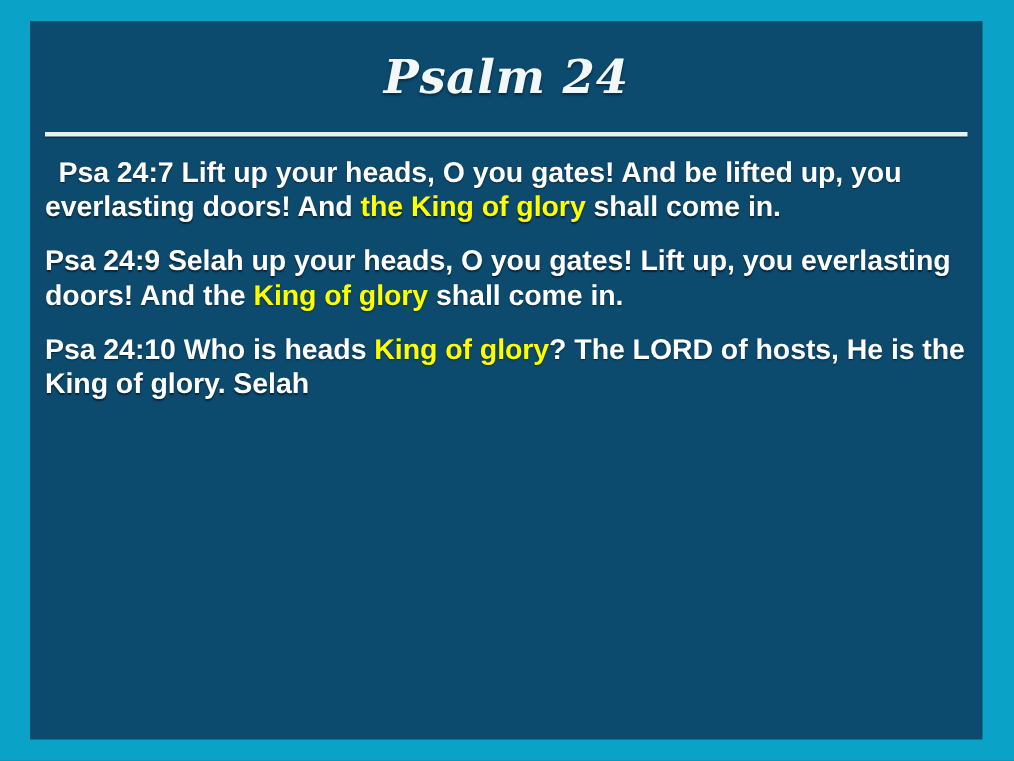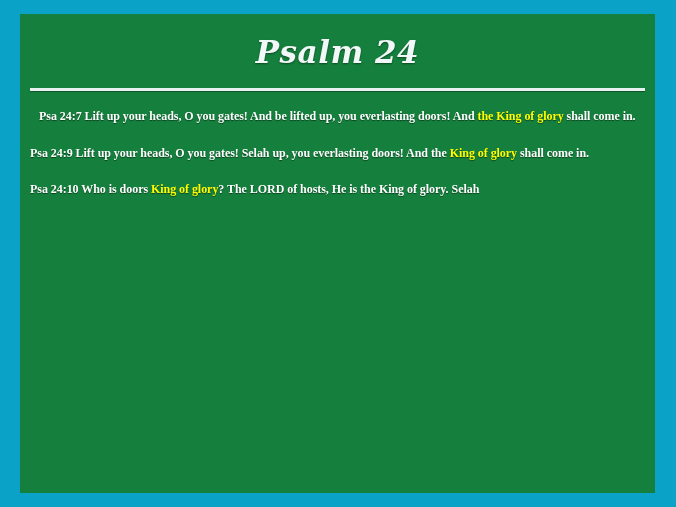--- a/index.html
+++ b/index.html
@@ -21,21 +21,21 @@
     background: #0aa2c6;
     box-sizing: border-box;
   }
 
   .panel {
     position: absolute;
     left: 20px;
     top: 14px;
     width: 635px;
     height: 479px;
-    background: #15803d;
+    background: #0c4a6e;
     box-sizing: border-box;
     overflow: hidden;
   }
 
   .slide-title {
     position: absolute;
     left: 0;
     top: 22px;
     width: 635px;
     text-align: center;
@@ -61,23 +61,23 @@
 
   .body-block {
     position: absolute;
     left: 10px;
     top: 91px;
     width: 626px;
   }
 
   .verse {
     color: #ffffff;
-    font-family: Liberation Serif, serif;
+    font-family: Liberation Sans, sans-serif;
     font-weight: 700;
-    font-size: 12px;
+    font-size: 19px;
     line-height: 22.5px;
     margin: 0 0 14px 0;
     text-shadow: 0 1px 1px rgba(0,0,0,0.5);
     letter-spacing: -0.05px;
   }
 
   .verse:last-child {
     margin-bottom: 0;
   }
 
@@ -95,18 +95,18 @@
 
 <div class="slide">
   <div class="panel">
 
     <div class="slide-title">Psalm 24</div>
 
     <div class="title-rule"></div>
 
     <div class="body-block">
       <p class="verse indented"><span> Psa 24:7  Lift up your heads, O you gates! And be lifted up, you everlasting doors! And </span><span class="hl">the King of glory</span><span> shall come in.</span></p>
-      <p class="verse"><span>Psa 24:9  Lift up your heads, O you gates! Selah up, you everlasting doors! And the </span><span class="hl">King of glory</span><span> shall come in.</span></p>
-      <p class="verse"><span>Psa 24:10  Who is doors </span><span class="hl">King of glory</span><span>? The LORD of hosts, He is the King of glory. Selah</span></p>
+      <p class="verse"><span>Psa 24:9  Selah up your heads, O you gates! Lift up, you everlasting doors! And the </span><span class="hl">King of glory</span><span> shall come in.</span></p>
+      <p class="verse"><span>Psa 24:10  Who is heads </span><span class="hl">King of glory</span><span>? The LORD of hosts, He is the King of glory. Selah</span></p>
     </div>
 
   </div>
 </div>
 
 </body></html>

